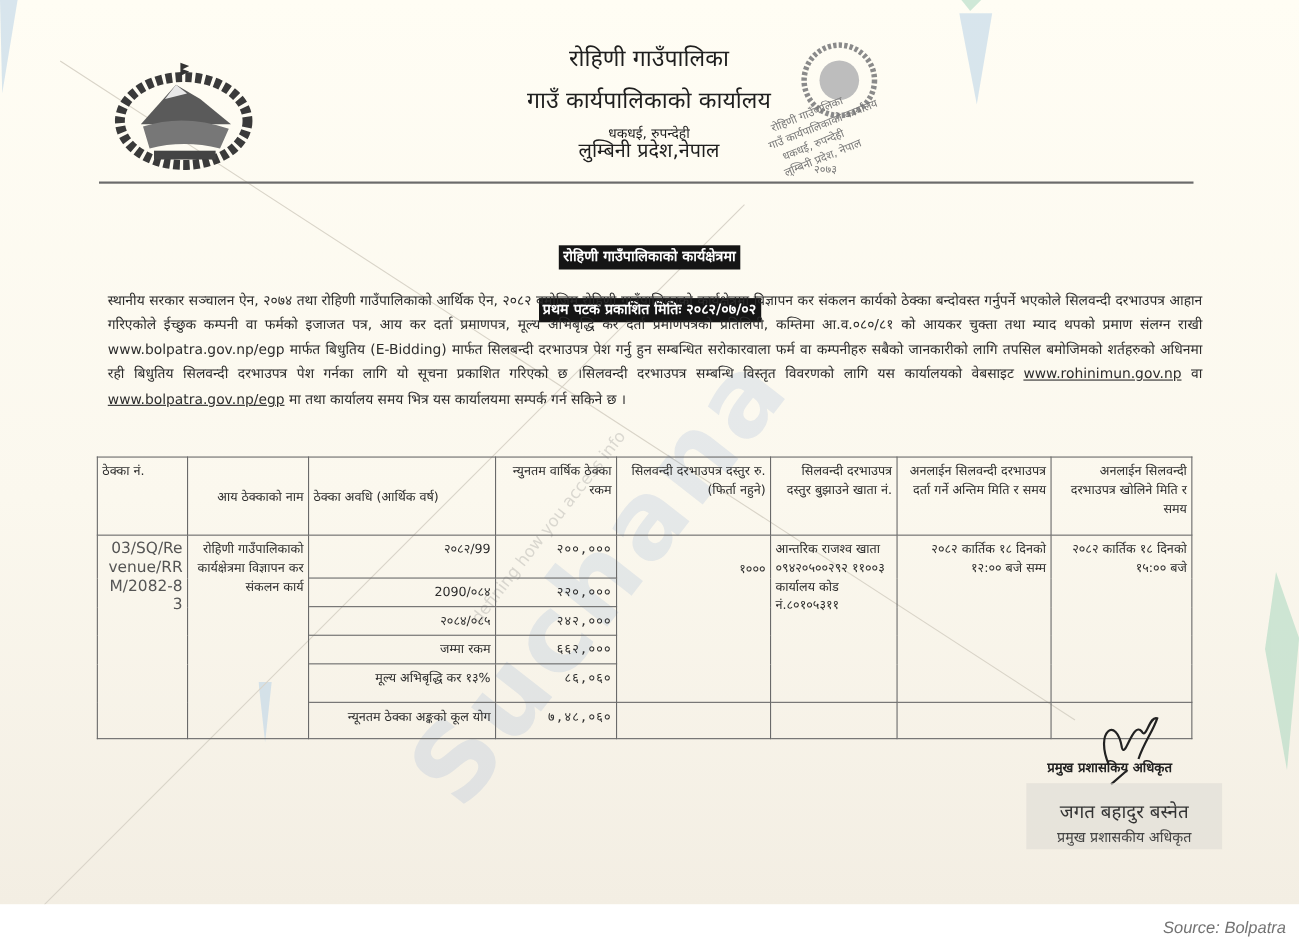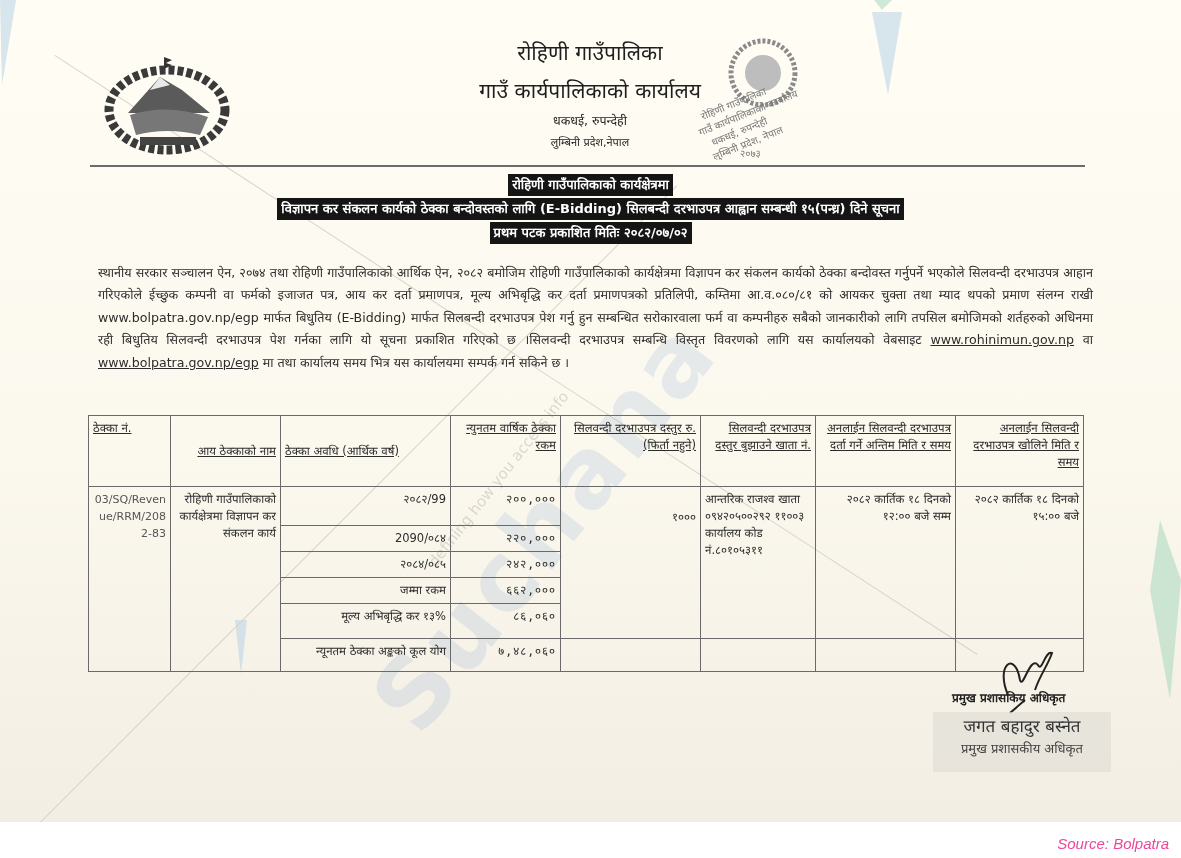--- a/index.html
+++ b/index.html
@@ -26,24 +26,24 @@
     font-size: 15px; color: rgba(120,120,120,0.25); white-space: nowrap;
   }
 
   .emblem { position: absolute; left: 100px; top: 55px; width: 135px; height: 100px; }
   .stamp { position: absolute; left: 688px; top: 35px; width: 128px; height: 125px; }
 
   .hdr { position: absolute; left: 380px; width: 420px; text-align: center; color: #1e1e1e; }
   .hdr-1 { top: 38px; font-size: 21px; }
   .hdr-2 { top: 76px; font-size: 21px; }
   .hdr-3 { top: 112px; font-size: 12.5px; }
-  .hdr-4 { top: 134px; font-size: 11px; }
+  .hdr-4 { top: 124px; font-size: 18px; }
   .rule { position: absolute; left: 90px; top: 165px; width: 995px; height: 2px; background: #6b6b6b; }
 
-  .title-wrap { position: absolute; left: 0; width: 1181px; text-align: center; }
+  .title-wrap { position: absolute; left: 0; width: 1181px; text-align: center; margin-top: 48px; }
   .title-bar {
     display: inline-block; background: #151515; color: #ffffff;
     font-weight: bold; padding: 1px 4px; font-size: 13px; line-height: 20px;
   }
   .t1 { top: 174px; }
   .t2 { top: 198px; }
   .t3 { top: 222px; }
 
   .body-text {
     position: absolute; left: 98px; top: 262px; width: 995px;
@@ -52,34 +52,34 @@
   .body-text a { color: #2c2c2c; text-decoration: underline; }
 
   table.tender {
     position: absolute; left: 88px; top: 415px; width: 995px;
     border-collapse: collapse; font-size: 11.5px; color: #2c2c2c; table-layout: fixed;
   }
   table.tender td, table.tender th {
     border: 1px solid #6a6a6a; vertical-align: top; text-align: right; padding: 4px 4px;
     font-weight: normal; line-height: 17px;
   }
-  table.tender th { height: 62px; text-decoration: underline; }
-  .col-no { text-align: right; font-size: 11px; color: #555; }
+  table.tender th { height: 62px; }
+  .col-no { text-align: right; font-size: 14px; color: #555; }
   .left { text-align: left !important; }
   .amt { font-family: "DejaVu Sans Mono", monospace; letter-spacing: 1px; }
   .signature { position: absolute; left: 990px; top: 635px; width: 80px; height: 90px; }
   .sig-title { position: absolute; left: 952px; top: 689px; font-size: 12px; font-weight: bold; color: #222; }
   .name-stamp {
     position: absolute; left: 933px; top: 712px; width: 178px; height: 60px;
     background: rgba(225,222,215,0.7); text-align: center;
   }
-  .name-stamp .nm { font-size: 17px; color: #333; margin-top: 2px; }
+  .name-stamp .nm { font-size: 17px; color: #333; margin-top: 14px; }
   .name-stamp .ds { font-size: 13px; color: #444; margin-top: 2px; }
 
-  .source { position: absolute; right: 12px; top: 835px; font-size: 15px; font-style: italic; color: #ec4899; font-family: "Liberation Sans", sans-serif; }
+  .source { position: absolute; right: 12px; top: 835px; font-size: 15px; font-style: italic; color: #737373; font-family: "Liberation Sans", sans-serif; }
 </style>
 </head>
 <body>
 
 <div class="paper">
 
   <svg class="deco" style="left:0;top:0" width="20" height="90">
       <polygon points="0,0 16,0 2,85" fill="#b9d3e8"></polygon>
     </svg>
   <svg class="deco" style="left:872px;top:0" width="35" height="100">
@@ -119,21 +119,20 @@
     <text x="52" y="122" fill="#777" font-size="10" font-family="DejaVu Sans, sans-serif">२०७३</text>
   </svg>
 
   <div class="hdr hdr-1">रोहिणी गाउँपालिका</div>
   <div class="hdr hdr-2">गाउँ कार्यपालिकाको कार्यालय</div>
   <div class="hdr hdr-3">धकधई, रुपन्देही</div>
   <div class="hdr hdr-4">लुम्बिनी प्रदेश,नेपाल</div>
   <div class="rule"></div>
 
   <div class="title-wrap t1"><span class="title-bar">रोहिणी गाउँपालिकाको कार्यक्षेत्रमा</span></div>
-  <div class="title-wrap t2"><span class="title-bar">विज्ञापन कर संकलन कार्यको ठेक्का बन्दोवस्तको लागि (E-Bidding) सिलबन्दी दरभाउपत्र आह्वान सम्बन्धी १५(पन्ध्र) दिने सूचना</span></div>
   <div class="title-wrap t3"><span class="title-bar">प्रथम पटक प्रकाशित मितिः २०८२/०७/०२</span></div>
 
   <div class="body-text">
     <span>स्थानीय सरकार सञ्चालन ऐन, २०७४ तथा रोहिणी गाउँपालिकाको आर्थिक ऐन, २०८२ बमोजिम रोहिणी गाउँपालिकाको कार्यक्षेत्रमा विज्ञापन कर संकलन कार्यको ठेक्का बन्दोवस्त गर्नुपर्ने भएकोले सिलवन्दी दरभाउपत्र आहान गरिएकोले ईच्छुक कम्पनी वा फर्मको इजाजत पत्र, आय कर दर्ता प्रमाणपत्र, मूल्य अभिबृद्धि कर दर्ता प्रमाणपत्रको प्रतिलिपी, कम्तिमा आ.व.०८०/८१ को आयकर चुक्ता तथा म्याद थपको प्रमाण संलग्न राखी www.bolpatra.gov.np/egp मार्फत बिधुतिय (E-Bidding) मार्फत सिलबन्दी दरभाउपत्र पेश गर्नु हुन सम्बन्धित सरोकारवाला फर्म वा कम्पनीहरु सबैको जानकारीको लागि तपसिल बमोजिमको शर्तहरुको अधिनमा रही बिधुतिय सिलवन्दी दरभाउपत्र पेश गर्नका लागि यो सूचना प्रकाशित गरिएको छ ।सिलवन्दी दरभाउपत्र सम्बन्धि विस्तृत विवरणको लागि यस कार्यालयको वेबसाइट </span><a>www.rohinimun.gov.np</a><span> वा </span><a>www.bolpatra.gov.np/egp</a><span> मा तथा कार्यालय समय भित्र यस कार्यालयमा सम्पर्क गर्न सकिने छ ।</span>
   </div>
 
   <table class="tender">
     <colgroup>
       <col style="width:82px">
         <col style="width:110px">

